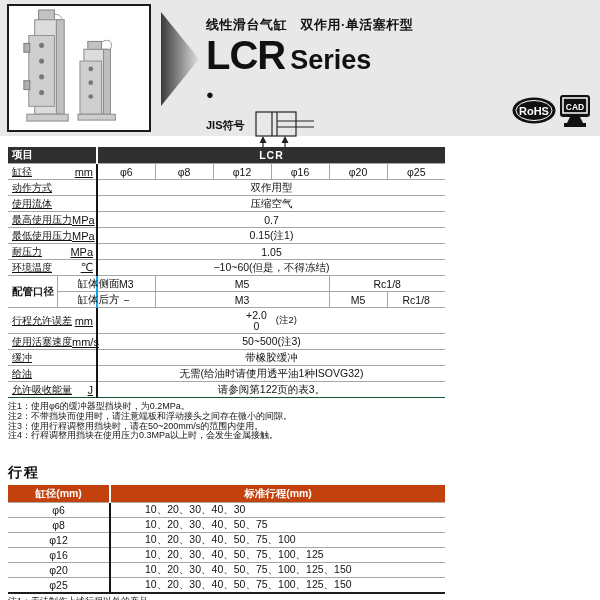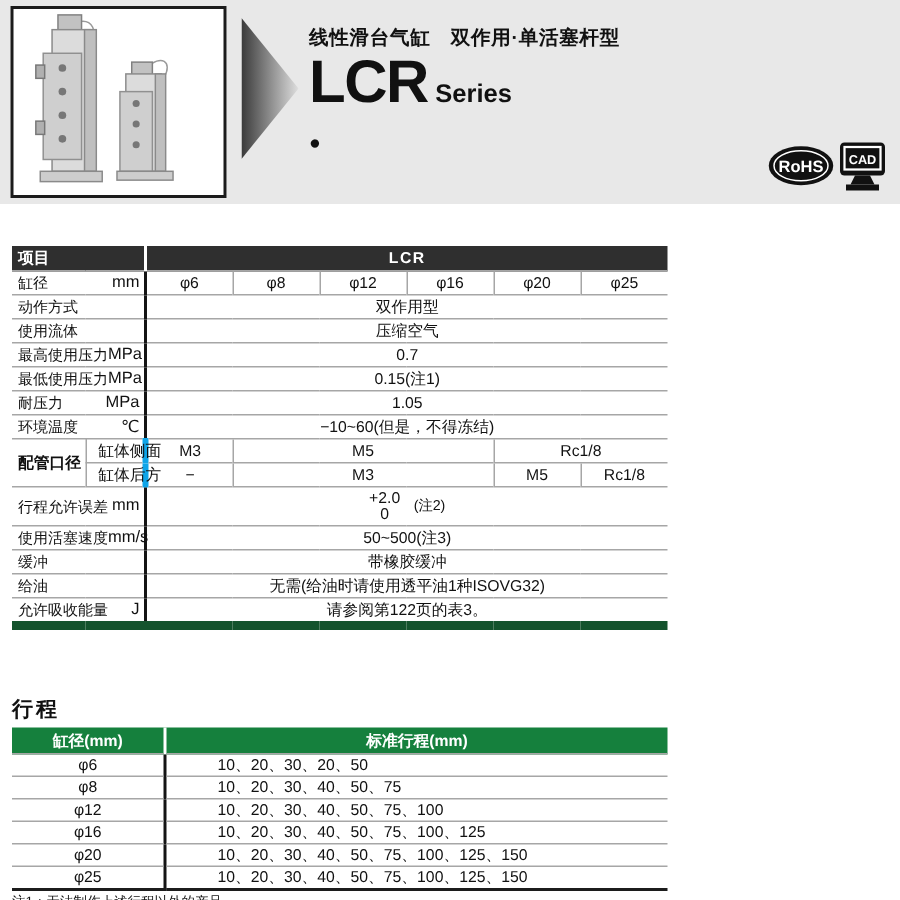--- a/index.html
+++ b/index.html
@@ -10,57 +10,57 @@
   }
   
   .header-band{position:absolute;left:0;top:0;width:600px;height:140px;background:#e8e8e8;border-bottom:4px solid #fff;box-sizing:border-box;}
   .product-photo{position:absolute;left:7px;top:4px;width:140px;height:124px;background:#fff;border:2px solid #1b1b1b;}
   .product-photo svg{display:block;}
   .hdr-arrow{position:absolute;left:161px;top:12px;}
   .header-text{position:absolute;left:206px;top:16px;width:300px;}
   .subtitle{font-size:13px;font-weight:bold;letter-spacing:0.5px;white-space:nowrap;}
   .title-line{margin-top:1px;line-height:40px;white-space:nowrap;}
   .series{font-size:40px;font-weight:bold;letter-spacing:-1px;}
-  .series-suffix{font-size:17px;font-weight:bold;margin-left:5px;}
+  .series-suffix{font-size:27px;font-weight:bold;margin-left:5px;}
   .bore-line{margin-top:4px;display:flex;align-items:center;gap:6px;font-size:15px;font-weight:bold;white-space:nowrap;}
   .bullet{font-size:13px;line-height:13px;}
   .jis-row{margin-top:10px;display:flex;align-items:flex-start;gap:10px;}
   .jis-label{font-size:11px;font-weight:bold;padding-top:7px;white-space:nowrap;}
   .badge-rohs{position:absolute;left:512px;top:97px;}
   .badge-cad{position:absolute;left:559px;top:94px;}
   
   .spec-section{position:absolute;left:8px;top:144px;width:437px;}
   .stroke-section{position:absolute;left:8px;top:464px;width:437px;}
   .section-title{font-size:14px;font-weight:bold;letter-spacing:2px;}
   
   table{border-collapse:collapse;table-layout:fixed;}
-  .spec-table{width:437px;margin-top:20px;font-size:10.5px;}
+  .spec-table{width:437px;margin-top:3px;font-size:10.5px;}
   .spec-table td{padding:0;height:15px;vertical-align:middle;border-top:1px solid #a6a6a6;white-space:nowrap;}
   .spec-table tr.head td{background:#2f2f2f;color:#fff;font-weight:bold;border-top:none;height:16px;}
   .spec-table td.item-head{padding-left:4px;border-right:2px solid #fff;}
   .spec-table td.series-head{text-align:center;letter-spacing:1px;}
   .spec-table td.val{text-align:center;}
   .spec-table td.vdiv{border-left:1px solid #a6a6a6;}
   .spec-table td.label-cell.full{border-right:2px solid #141414;}
   .spec-table td.label-cell.group{border-right:1px solid #a6a6a6;padding-left:4px;font-weight:bold;}
-  .spec-table td.sub-cell{border-left:1px solid #a6a6a6;border-right:4px solid #0ea5e9;padding-left:8px;}
-  .lr{display:flex;justify-content:space-between;}
+  .spec-table td.sub-cell{border-left:1px solid #a6a6a6;border-right:2px solid #0ea5e9;padding-left:20px;}
+  .lr{display:flex;justify-content:space-between;align-items:center;text-decoration:underline;}
   .lbl{padding-left:4px;font-size:10px;}
   .unit{padding-right:3px;font-size:11px;}
   .spec-table tr.tall td{height:25px;}
-  .spec-table tr:last-child td{border-bottom:6px solid #14532d;}
+  .spec-table tr:last-child td{border-bottom:1px solid #14532d;}
   .tol{display:flex;align-items:center;justify-content:center;gap:9px;}
   .tol-stack{display:flex;flex-direction:column;align-items:center;line-height:11px;}
   .tol-note{font-size:9.5px;}
   
   .notes{margin-top:4px;font-size:9px;line-height:9.8px;color:#151515;}
   
   .stroke-table{width:437px;margin-top:3px;font-size:10.5px;}
   .stroke-table td{padding:0;height:14px;vertical-align:middle;border-top:1px solid #a6a6a6;white-space:nowrap;}
-  .stroke-table tr.head td{background:#15803d;color:#fff;font-weight:bold;border-top:none;height:17px;text-align:center;}
+  .stroke-table tr.head td{background:#c2410c;color:#fff;font-weight:bold;border-top:none;height:17px;text-align:center;}
   .stroke-table tr.head td:first-child{border-right:2px solid #fff;}
   .stroke-table td.bore{text-align:center;border-right:2px solid #141414;}
   .stroke-table td.strokes{padding-left:34px;}
   .stroke-table tr:last-child td{border-bottom:2px solid #1c1c1c;}
   .stroke-note{margin-top:3px;font-size:9px;}
 </style>
 </head>
 <body>
 
 <div class="header-band">
@@ -105,20 +105,36 @@
     <polygon points="0,0 38,47 0,94" fill="url(#arrgrad)"></polygon>
   </svg>
 
   <div class="header-text">
     <div class="subtitle">线性滑台气缸　双作用·单活塞杆型</div>
     <div class="title-line">
       <span class="series">LCR</span><span class="series-suffix">Series</span>
     </div>
     <div class="bore-line">
       <span class="bullet">●</span>
+    </div>
+    <div class="jis-row">
+      <span class="jis-label">JIS符号</span>
+      <svg width="62" height="40" viewBox="0 0 62 40">
+        <g stroke="#222" stroke-width="1.2" fill="none">
+          <rect x="1" y="1" width="40" height="24"></rect>
+          <line x1="17" y1="1" x2="17" y2="25"></line>
+          <line x1="22" y1="1" x2="22" y2="25"></line>
+          <line x1="22" y1="10" x2="59" y2="10"></line>
+          <line x1="22" y1="16" x2="59" y2="16"></line>
+          <line x1="8" y1="31" x2="8" y2="39"></line>
+          <line x1="30" y1="31" x2="30" y2="39"></line>
+        </g>
+        <polygon points="8,25 4.5,32 11.5,32" fill="#222"></polygon>
+        <polygon points="30,25 26.5,32 33.5,32" fill="#222"></polygon>
+      </svg>
     </div>
   </div>
 
   <svg class="badge-rohs" width="44" height="27">
     <ellipse cx="22" cy="13.5" rx="21.5" ry="13" fill="#111"></ellipse>
     <ellipse cx="22" cy="13.5" rx="18" ry="10" fill="none" stroke="#fff" stroke-width="1"></ellipse>
     <text x="22" y="17.5" text-anchor="middle" font-size="11" font-weight="bold" fill="#fff" font-family="Liberation Sans, sans-serif">RoHS</text>
   </svg>
 
   <svg class="badge-cad" width="32" height="34">
@@ -273,37 +289,43 @@
           <td class="label-cell full" colspan="2">
             <div class="lr">
               <span class="lbl">允许吸收能量</span>
               <span class="unit">J</span>
             </div>
           </td>
           <td class="val" colspan="6">请参阅第122页的表3。</td>
         </tr>
       </tbody>
   </table>
+  <div class="notes">
+      <div>注1：使用φ6的缓冲器型挡块时，为0.2MPa。</div>
+      <div>注2：不带挡块而使用时，请注意端板和浮动接头之间存在微小的间隙。</div>
+      <div>注3：使用行程调整用挡块时，请在50~200mm/s的范围内使用。</div>
+      <div>注4：行程调整用挡块在使用压力0.3MPa以上时，会发生金属接触。</div>
+    </div>
 </div>
 
 <div class="stroke-section">
   <div class="section-title">行程</div>
   <table class="stroke-table">
     <colgroup>
         <col style="width:102px">
         <col style="width:335px">
       </colgroup>
     <tbody>
         <tr class="head">
           <td>缸径(mm)</td>
           <td>标准行程(mm)</td>
         </tr>
         <tr>
           <td class="bore">φ6</td>
-          <td class="strokes">10、20、30、20、50</td>
+          <td class="strokes">10、20、30、40、30</td>
         </tr>
         <tr>
           <td class="bore">φ8</td>
           <td class="strokes">10、20、30、40、50、75</td>
         </tr>
         <tr>
           <td class="bore">φ12</td>
           <td class="strokes">10、20、30、40、50、75、100</td>
         </tr>
         <tr>

